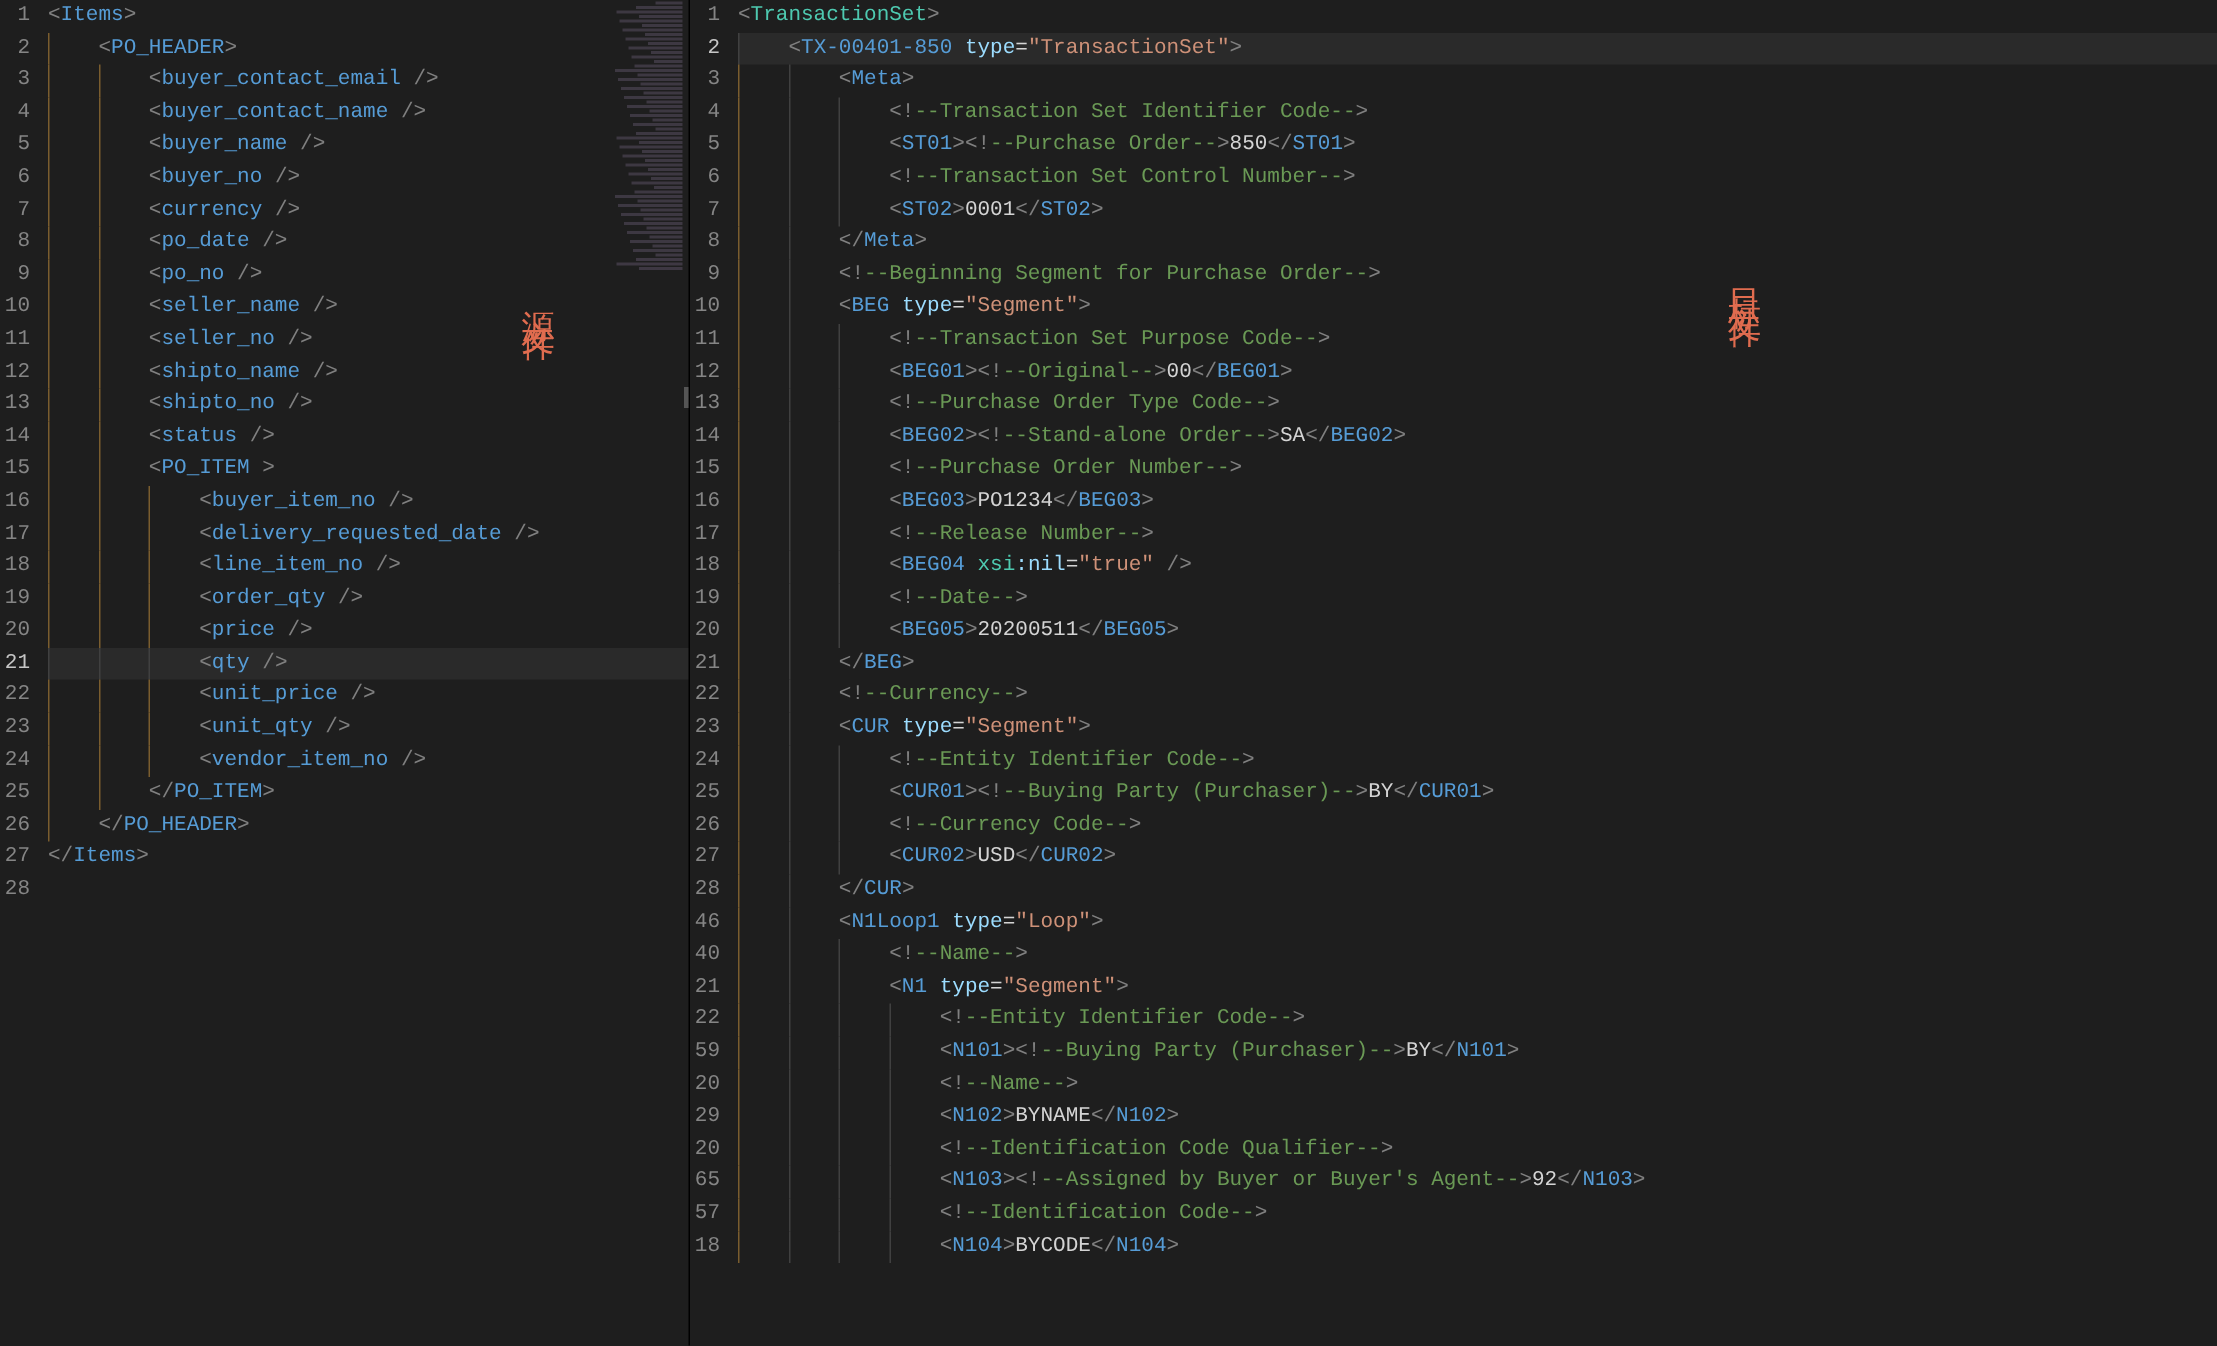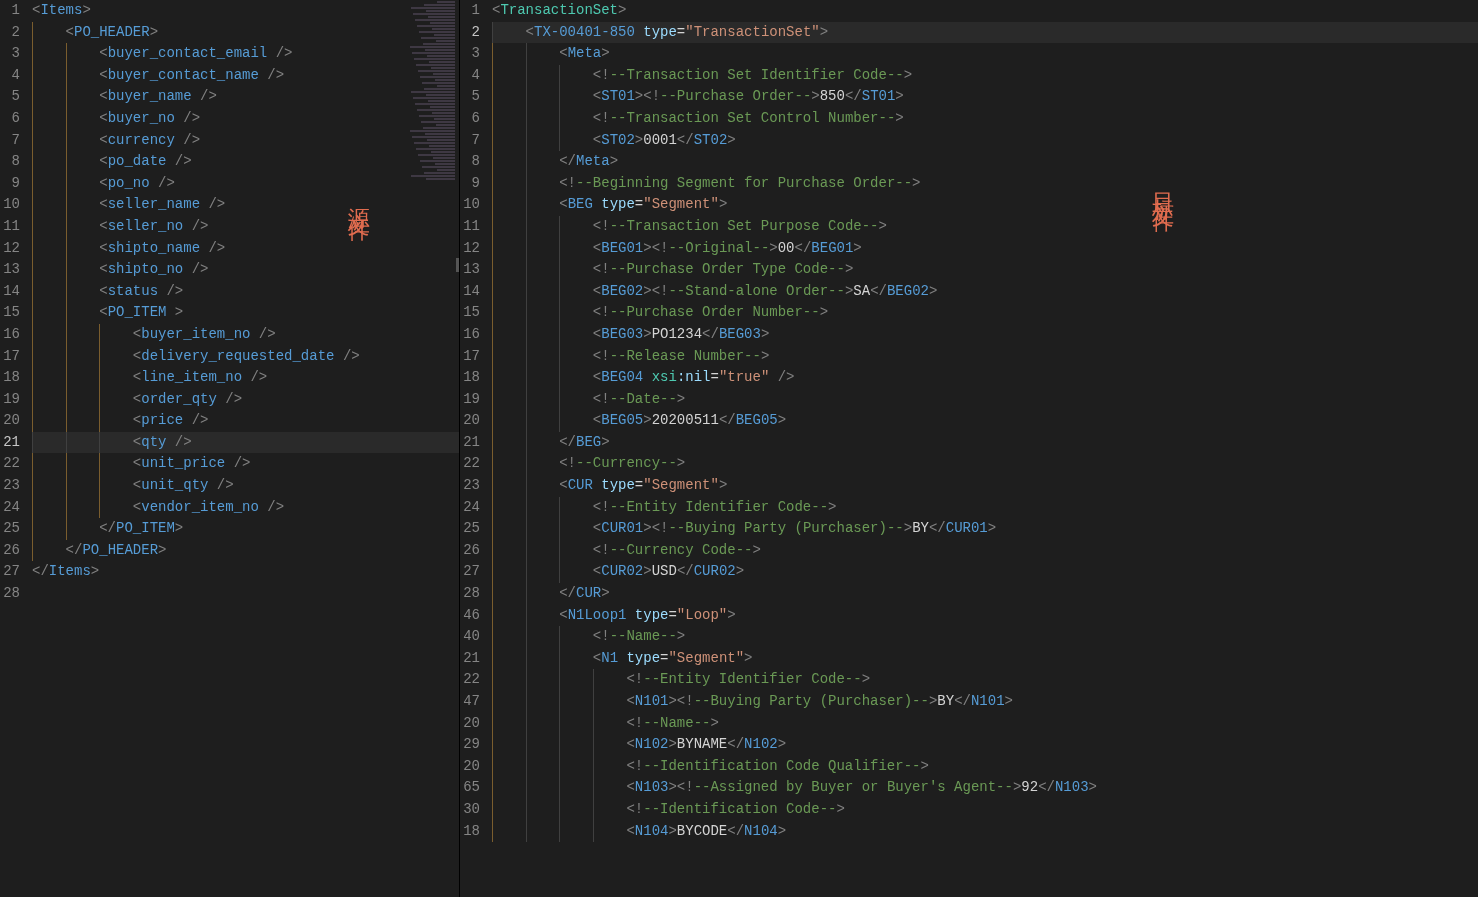--- a/index.html
+++ b/index.html
@@ -219,25 +219,25 @@
         <div class="ln">23</div>
         <div class="ln">24</div>
         <div class="ln">25</div>
         <div class="ln">26</div>
         <div class="ln">27</div>
         <div class="ln">28</div>
         <div class="ln">46</div>
         <div class="ln">40</div>
         <div class="ln">21</div>
         <div class="ln">22</div>
-        <div class="ln">47</div>
+        <div class="ln">59</div>
         <div class="ln">20</div>
         <div class="ln">29</div>
         <div class="ln">20</div>
         <div class="ln">65</div>
-        <div class="ln">30</div>
+        <div class="ln">57</div>
         <div class="ln">18</div>
       </div>
     <div class="code" id="rc"><div class="line"><span class="brk">&lt;</span><span class="tagA">TransactionSet</span><span class="brk">&gt;</span></div><div class="line hl"><span class="guide" style="left:0px"></span>    <span class="brk">&lt;</span><span class="tag">TX-00401-850</span> <span class="attr">type</span><span class="txt">=</span><span class="val">"TransactionSet"</span><span class="brk">&gt;</span></div><div class="line"><span class="guide guide-active" style="left:0px"></span><span class="guide" style="left:33.6px"></span>        <span class="brk">&lt;</span><span class="tag">Meta</span><span class="brk">&gt;</span></div><div class="line"><span class="guide guide-active" style="left:0px"></span><span class="guide" style="left:33.6px"></span><span class="guide" style="left:67.2px"></span>            <span class="brk">&lt;!</span><span class="cmt">--Transaction Set Identifier Code--</span><span class="brk">&gt;</span></div><div class="line"><span class="guide guide-active" style="left:0px"></span><span class="guide" style="left:33.6px"></span><span class="guide" style="left:67.2px"></span>            <span class="brk">&lt;</span><span class="tag">ST01</span><span class="brk">&gt;</span><span class="brk">&lt;!</span><span class="cmt">--Purchase Order--</span><span class="brk">&gt;</span><span class="txt">850</span><span class="brk">&lt;/</span><span class="tag">ST01</span><span class="brk">&gt;</span></div><div class="line"><span class="guide guide-active" style="left:0px"></span><span class="guide" style="left:33.6px"></span><span class="guide" style="left:67.2px"></span>            <span class="brk">&lt;!</span><span class="cmt">--Transaction Set Control Number--</span><span class="brk">&gt;</span></div><div class="line"><span class="guide guide-active" style="left:0px"></span><span class="guide" style="left:33.6px"></span><span class="guide" style="left:67.2px"></span>            <span class="brk">&lt;</span><span class="tag">ST02</span><span class="brk">&gt;</span><span class="txt">0001</span><span class="brk">&lt;/</span><span class="tag">ST02</span><span class="brk">&gt;</span></div><div class="line"><span class="guide guide-active" style="left:0px"></span><span class="guide" style="left:33.6px"></span>        <span class="brk">&lt;/</span><span class="tag">Meta</span><span class="brk">&gt;</span></div><div class="line"><span class="guide guide-active" style="left:0px"></span><span class="guide" style="left:33.6px"></span>        <span class="brk">&lt;!</span><span class="cmt">--Beginning Segment for Purchase Order--</span><span class="brk">&gt;</span></div><div class="line"><span class="guide guide-active" style="left:0px"></span><span class="guide" style="left:33.6px"></span>        <span class="brk">&lt;</span><span class="tag">BEG</span> <span class="attr">type</span><span class="txt">=</span><span class="val">"Segment"</span><span class="brk">&gt;</span></div><div class="line"><span class="guide guide-active" style="left:0px"></span><span class="guide" style="left:33.6px"></span><span class="guide" style="left:67.2px"></span>            <span class="brk">&lt;!</span><span class="cmt">--Transaction Set Purpose Code--</span><span class="brk">&gt;</span></div><div class="line"><span class="guide guide-active" style="left:0px"></span><span class="guide" style="left:33.6px"></span><span class="guide" style="left:67.2px"></span>            <span class="brk">&lt;</span><span class="tag">BEG01</span><span class="brk">&gt;</span><span class="brk">&lt;!</span><span class="cmt">--Original--</span><span class="brk">&gt;</span><span class="txt">00</span><span class="brk">&lt;/</span><span class="tag">BEG01</span><span class="brk">&gt;</span></div><div class="line"><span class="guide guide-active" style="left:0px"></span><span class="guide" style="left:33.6px"></span><span class="guide" style="left:67.2px"></span>            <span class="brk">&lt;!</span><span class="cmt">--Purchase Order Type Code--</span><span class="brk">&gt;</span></div><div class="line"><span class="guide guide-active" style="left:0px"></span><span class="guide" style="left:33.6px"></span><span class="guide" style="left:67.2px"></span>            <span class="brk">&lt;</span><span class="tag">BEG02</span><span class="brk">&gt;</span><span class="brk">&lt;!</span><span class="cmt">--Stand-alone Order--</span><span class="brk">&gt;</span><span class="txt">SA</span><span class="brk">&lt;/</span><span class="tag">BEG02</span><span class="brk">&gt;</span></div><div class="line"><span class="guide guide-active" style="left:0px"></span><span class="guide" style="left:33.6px"></span><span class="guide" style="left:67.2px"></span>            <span class="brk">&lt;!</span><span class="cmt">--Purchase Order Number--</span><span class="brk">&gt;</span></div><div class="line"><span class="guide guide-active" style="left:0px"></span><span class="guide" style="left:33.6px"></span><span class="guide" style="left:67.2px"></span>            <span class="brk">&lt;</span><span class="tag">BEG03</span><span class="brk">&gt;</span><span class="txt">PO1234</span><span class="brk">&lt;/</span><span class="tag">BEG03</span><span class="brk">&gt;</span></div><div class="line"><span class="guide guide-active" style="left:0px"></span><span class="guide" style="left:33.6px"></span><span class="guide" style="left:67.2px"></span>            <span class="brk">&lt;!</span><span class="cmt">--Release Number--</span><span class="brk">&gt;</span></div><div class="line"><span class="guide guide-active" style="left:0px"></span><span class="guide" style="left:33.6px"></span><span class="guide" style="left:67.2px"></span>            <span class="brk">&lt;</span><span class="tag">BEG04</span> <span class="ns">xsi</span><span class="attr">:nil</span><span class="txt">=</span><span class="val">"true"</span> <span class="brk">/&gt;</span></div><div class="line"><span class="guide guide-active" style="left:0px"></span><span class="guide" style="left:33.6px"></span><span class="guide" style="left:67.2px"></span>            <span class="brk">&lt;!</span><span class="cmt">--Date--</span><span class="brk">&gt;</span></div><div class="line"><span class="guide guide-active" style="left:0px"></span><span class="guide" style="left:33.6px"></span><span class="guide" style="left:67.2px"></span>            <span class="brk">&lt;</span><span class="tag">BEG05</span><span class="brk">&gt;</span><span class="txt">20200511</span><span class="brk">&lt;/</span><span class="tag">BEG05</span><span class="brk">&gt;</span></div><div class="line"><span class="guide guide-active" style="left:0px"></span><span class="guide" style="left:33.6px"></span>        <span class="brk">&lt;/</span><span class="tag">BEG</span><span class="brk">&gt;</span></div><div class="line"><span class="guide guide-active" style="left:0px"></span><span class="guide" style="left:33.6px"></span>        <span class="brk">&lt;!</span><span class="cmt">--Currency--</span><span class="brk">&gt;</span></div><div class="line"><span class="guide guide-active" style="left:0px"></span><span class="guide" style="left:33.6px"></span>        <span class="brk">&lt;</span><span class="tag">CUR</span> <span class="attr">type</span><span class="txt">=</span><span class="val">"Segment"</span><span class="brk">&gt;</span></div><div class="line"><span class="guide guide-active" style="left:0px"></span><span class="guide" style="left:33.6px"></span><span class="guide" style="left:67.2px"></span>            <span class="brk">&lt;!</span><span class="cmt">--Entity Identifier Code--</span><span class="brk">&gt;</span></div><div class="line"><span class="guide guide-active" style="left:0px"></span><span class="guide" style="left:33.6px"></span><span class="guide" style="left:67.2px"></span>            <span class="brk">&lt;</span><span class="tag">CUR01</span><span class="brk">&gt;</span><span class="brk">&lt;!</span><span class="cmt">--Buying Party (Purchaser)--</span><span class="brk">&gt;</span><span class="txt">BY</span><span class="brk">&lt;/</span><span class="tag">CUR01</span><span class="brk">&gt;</span></div><div class="line"><span class="guide guide-active" style="left:0px"></span><span class="guide" style="left:33.6px"></span><span class="guide" style="left:67.2px"></span>            <span class="brk">&lt;!</span><span class="cmt">--Currency Code--</span><span class="brk">&gt;</span></div><div class="line"><span class="guide guide-active" style="left:0px"></span><span class="guide" style="left:33.6px"></span><span class="guide" style="left:67.2px"></span>            <span class="brk">&lt;</span><span class="tag">CUR02</span><span class="brk">&gt;</span><span class="txt">USD</span><span class="brk">&lt;/</span><span class="tag">CUR02</span><span class="brk">&gt;</span></div><div class="line"><span class="guide guide-active" style="left:0px"></span><span class="guide" style="left:33.6px"></span>        <span class="brk">&lt;/</span><span class="tag">CUR</span><span class="brk">&gt;</span></div><div class="line"><span class="guide guide-active" style="left:0px"></span><span class="guide" style="left:33.6px"></span>        <span class="brk">&lt;</span><span class="tag">N1Loop1</span> <span class="attr">type</span><span class="txt">=</span><span class="val">"Loop"</span><span class="brk">&gt;</span></div><div class="line"><span class="guide guide-active" style="left:0px"></span><span class="guide" style="left:33.6px"></span><span class="guide" style="left:67.2px"></span>            <span class="brk">&lt;!</span><span class="cmt">--Name--</span><span class="brk">&gt;</span></div><div class="line"><span class="guide guide-active" style="left:0px"></span><span class="guide" style="left:33.6px"></span><span class="guide" style="left:67.2px"></span>            <span class="brk">&lt;</span><span class="tag">N1</span> <span class="attr">type</span><span class="txt">=</span><span class="val">"Segment"</span><span class="brk">&gt;</span></div><div class="line"><span class="guide guide-active" style="left:0px"></span><span class="guide" style="left:33.6px"></span><span class="guide" style="left:67.2px"></span><span class="guide" style="left:100.80000000000001px"></span>                <span class="brk">&lt;!</span><span class="cmt">--Entity Identifier Code--</span><span class="brk">&gt;</span></div><div class="line"><span class="guide guide-active" style="left:0px"></span><span class="guide" style="left:33.6px"></span><span class="guide" style="left:67.2px"></span><span class="guide" style="left:100.80000000000001px"></span>                <span class="brk">&lt;</span><span class="tag">N101</span><span class="brk">&gt;</span><span class="brk">&lt;!</span><span class="cmt">--Buying Party (Purchaser)--</span><span class="brk">&gt;</span><span class="txt">BY</span><span class="brk">&lt;/</span><span class="tag">N101</span><span class="brk">&gt;</span></div><div class="line"><span class="guide guide-active" style="left:0px"></span><span class="guide" style="left:33.6px"></span><span class="guide" style="left:67.2px"></span><span class="guide" style="left:100.80000000000001px"></span>                <span class="brk">&lt;!</span><span class="cmt">--Name--</span><span class="brk">&gt;</span></div><div class="line"><span class="guide guide-active" style="left:0px"></span><span class="guide" style="left:33.6px"></span><span class="guide" style="left:67.2px"></span><span class="guide" style="left:100.80000000000001px"></span>                <span class="brk">&lt;</span><span class="tag">N102</span><span class="brk">&gt;</span><span class="txt">BYNAME</span><span class="brk">&lt;/</span><span class="tag">N102</span><span class="brk">&gt;</span></div><div class="line"><span class="guide guide-active" style="left:0px"></span><span class="guide" style="left:33.6px"></span><span class="guide" style="left:67.2px"></span><span class="guide" style="left:100.80000000000001px"></span>                <span class="brk">&lt;!</span><span class="cmt">--Identification Code Qualifier--</span><span class="brk">&gt;</span></div><div class="line"><span class="guide guide-active" style="left:0px"></span><span class="guide" style="left:33.6px"></span><span class="guide" style="left:67.2px"></span><span class="guide" style="left:100.80000000000001px"></span>                <span class="brk">&lt;</span><span class="tag">N103</span><span class="brk">&gt;</span><span class="brk">&lt;!</span><span class="cmt">--Assigned by Buyer or Buyer's Agent--</span><span class="brk">&gt;</span><span class="txt">92</span><span class="brk">&lt;/</span><span class="tag">N103</span><span class="brk">&gt;</span></div><div class="line"><span class="guide guide-active" style="left:0px"></span><span class="guide" style="left:33.6px"></span><span class="guide" style="left:67.2px"></span><span class="guide" style="left:100.80000000000001px"></span>                <span class="brk">&lt;!</span><span class="cmt">--Identification Code--</span><span class="brk">&gt;</span></div><div class="line"><span class="guide guide-active" style="left:0px"></span><span class="guide" style="left:33.6px"></span><span class="guide" style="left:67.2px"></span><span class="guide" style="left:100.80000000000001px"></span>                <span class="brk">&lt;</span><span class="tag">N104</span><span class="brk">&gt;</span><span class="txt">BYCODE</span><span class="brk">&lt;/</span><span class="tag">N104</span><span class="brk">&gt;</span></div></div>
     <div class="annot right-a">目标文件</div>
   </div>
 
 </div>
 
 </body></html>

